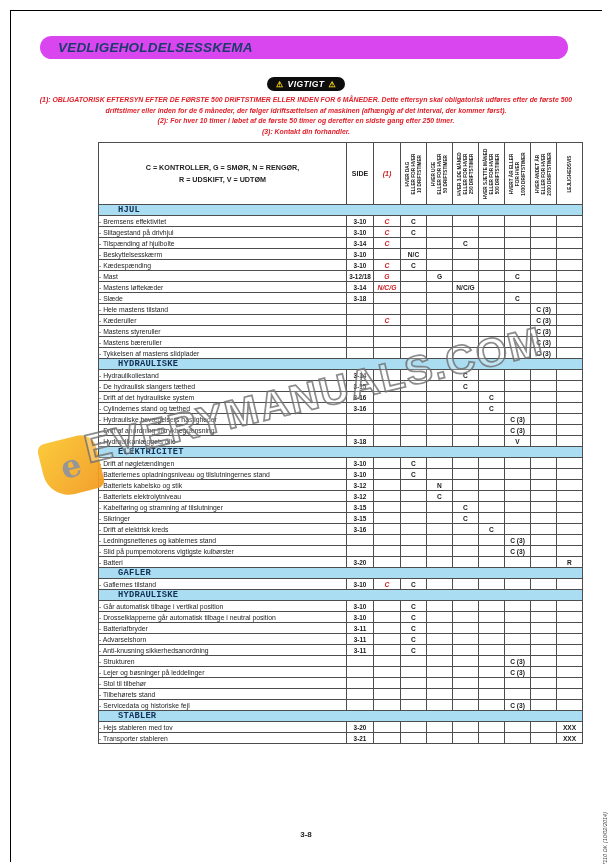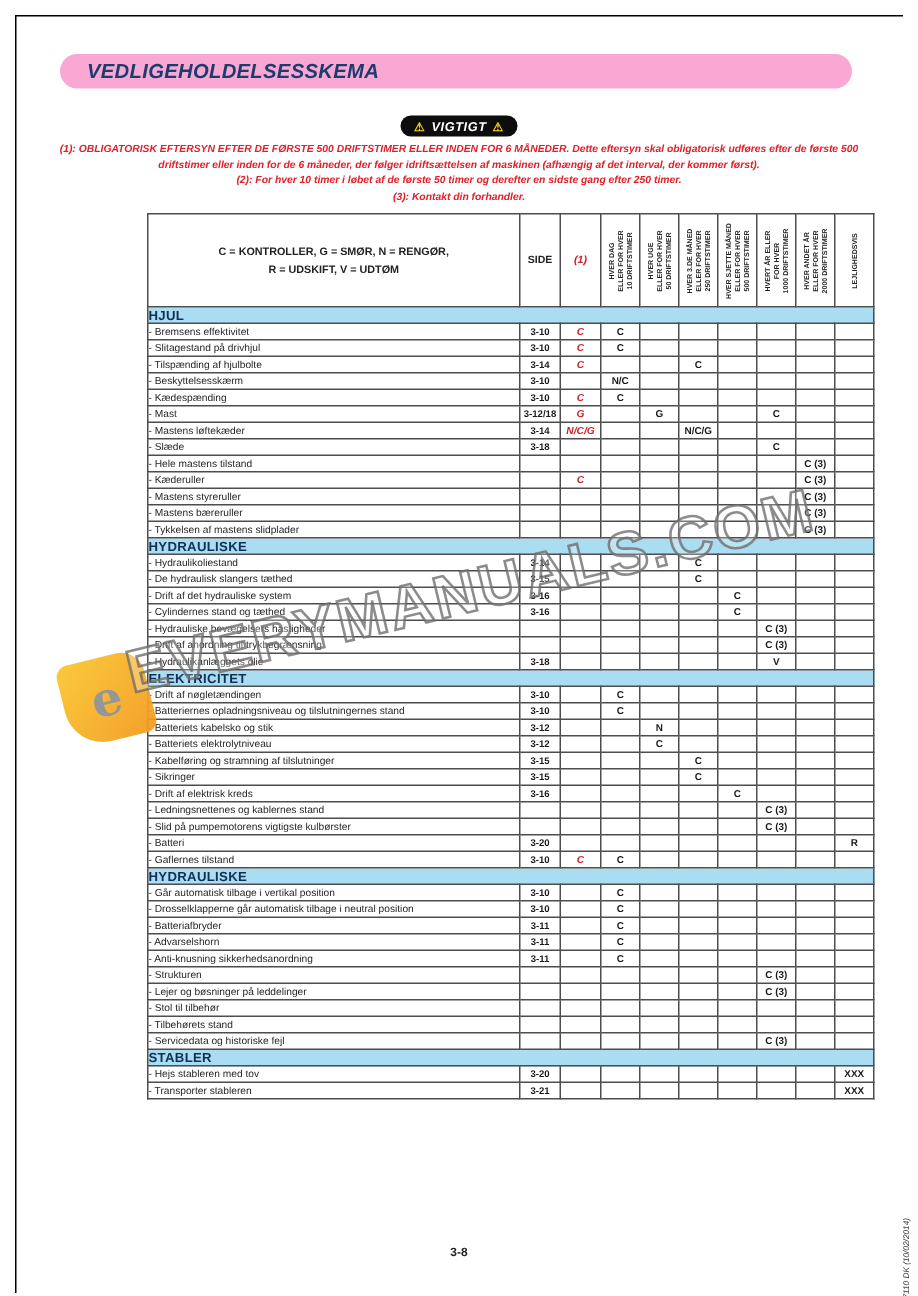--- a/index.html
+++ b/index.html
@@ -7,21 +7,21 @@
     width:612px; height:864px; background:#ffffff; position:relative;
     font-family:"Liberation Sans", sans-serif; overflow:hidden;
   }
   .page-frame {
     position:absolute; left:10px; top:10px; width:591px; height:851px;
     border-top:1.5px solid #000; border-left:1.5px solid #000;
     pointer-events:none;
   }
   .title-banner {
     position:absolute; left:40px; top:36px; width:528px; height:23px;
-    background:#f9a8d4; border-radius:12px; display:flex; align-items:center;
+    background:#d946ef; border-radius:12px; display:flex; align-items:center;
     padding-left:18px; box-sizing:border-box;
   }
   .title-banner span {
     font-size:13.5px; font-weight:bold; font-style:italic; color:#1d3c6e; letter-spacing:.2px;
   }
   .vigtigt-badge {
     position:absolute; left:50%; top:77px; transform:translateX(-50%);
     background:#0d0d0d; color:#fff; border-radius:9px; padding:2px 9px;
     font-size:8.5px; font-weight:bold; font-style:italic;
     display:flex; gap:4px; align-items:center; letter-spacing:.4px;
@@ -45,21 +45,21 @@
   .vhead { position:relative; }
   .vhead > div {
     position:absolute; left:50%; top:50%;
     transform:translate(-50%,-50%) rotate(-90deg);
     width:57px; text-align:center; font-size:4.7px; font-weight:bold;
     color:#222; line-height:1.25; white-space:pre-line;
   }
   tbody tr { height:11px; }
   tr.section-row td {
     background:#aadcf2; font-size:8.8px; font-weight:bold; color:#103055;
-    padding-left:0; letter-spacing:.2px;
+    padding-left:19px; letter-spacing:.2px;font-family:Liberation Mono, monospace;
   }
   td.label-cell { font-size:6.8px; color:#262626; padding-left:27px; white-space:nowrap; overflow:hidden; }
   td.side-cell { font-size:6.4px; font-weight:bold; color:#1a1a1a; text-align:center; }
   td.n1-cell { font-size:6.8px; font-weight:bold; font-style:italic; color:#cc2127; text-align:center; }
   td.data-cell { font-size:6.6px; font-weight:bold; color:#1a1a1a; text-align:center; white-space:nowrap; }
   .watermark-text {
     position:absolute; left:80px; top:428px; transform:rotate(-13.5deg);
     transform-origin:0 0; font-size:40px; font-weight:bold; letter-spacing:2px;
     color:rgba(255,255,255,0.25); -webkit-text-stroke:1.7px rgba(108,108,108,0.78);
     white-space:nowrap; pointer-events:none;
@@ -519,20 +519,23 @@
         <td class="side-cell">3-20</td>
         <td class="n1-cell"></td>
         <td class="data-cell"></td>
         <td class="data-cell"></td>
         <td class="data-cell"></td>
         <td class="data-cell"></td>
         <td class="data-cell"></td>
         <td class="data-cell"></td>
         <td class="data-cell">R</td>
       </tr>
+      <tr class="section-row">
+        <td colspan="10">GAFLER</td>
+      </tr>
       <tr>
         <td class="label-cell">- Gaflernes tilstand</td>
         <td class="side-cell">3-10</td>
         <td class="n1-cell">C</td>
         <td class="data-cell">C</td>
         <td class="data-cell"></td>
         <td class="data-cell"></td>
         <td class="data-cell"></td>
         <td class="data-cell"></td>
         <td class="data-cell"></td>

